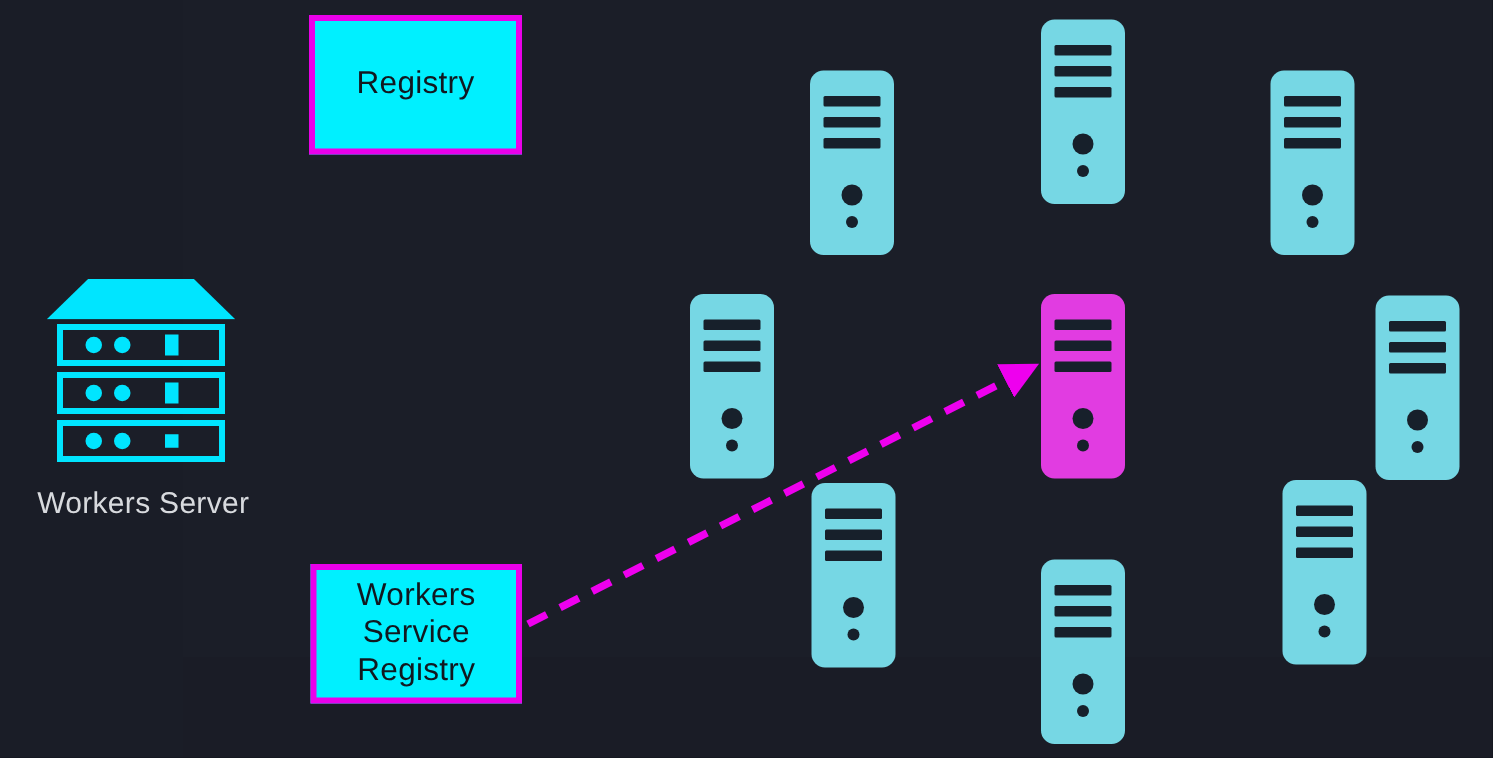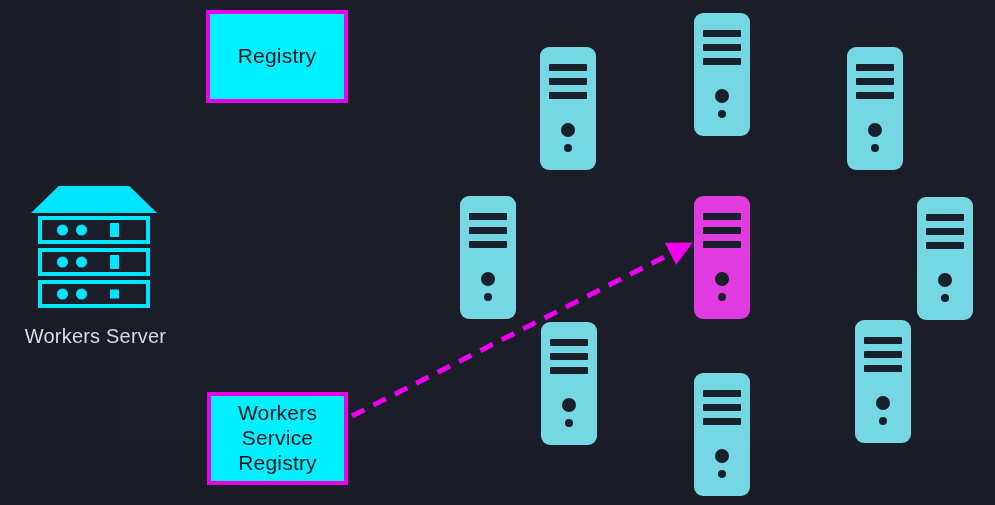--- a/index.html
+++ b/index.html
@@ -33,21 +33,21 @@
     border: 4px solid #ea00ea;
     display: flex;
     align-items: center;
     justify-content: center;
     text-align: center;
     color: #111820;
     line-height: 1.18;
     letter-spacing: 0.2px;
   }
   #zookeeper-box { left: 206px; top: 10px; width: 142px; height: 93px; font-size: 21px; }
-  #registry-box  { left: 207px; top: 392px; width: 141px; height: 93px; font-size: 21px; }
+  #registry-box  { left: 207px; top: 376px; width: 141px; height: 93px; font-size: 21px; }
   .node-box .box-label { display: block; white-space: pre-line; }
 
   
   #frontend-server {
     position: absolute;
     left: 30px;
     top: 186px;
     width: 128px;
     height: 124px;
   }

